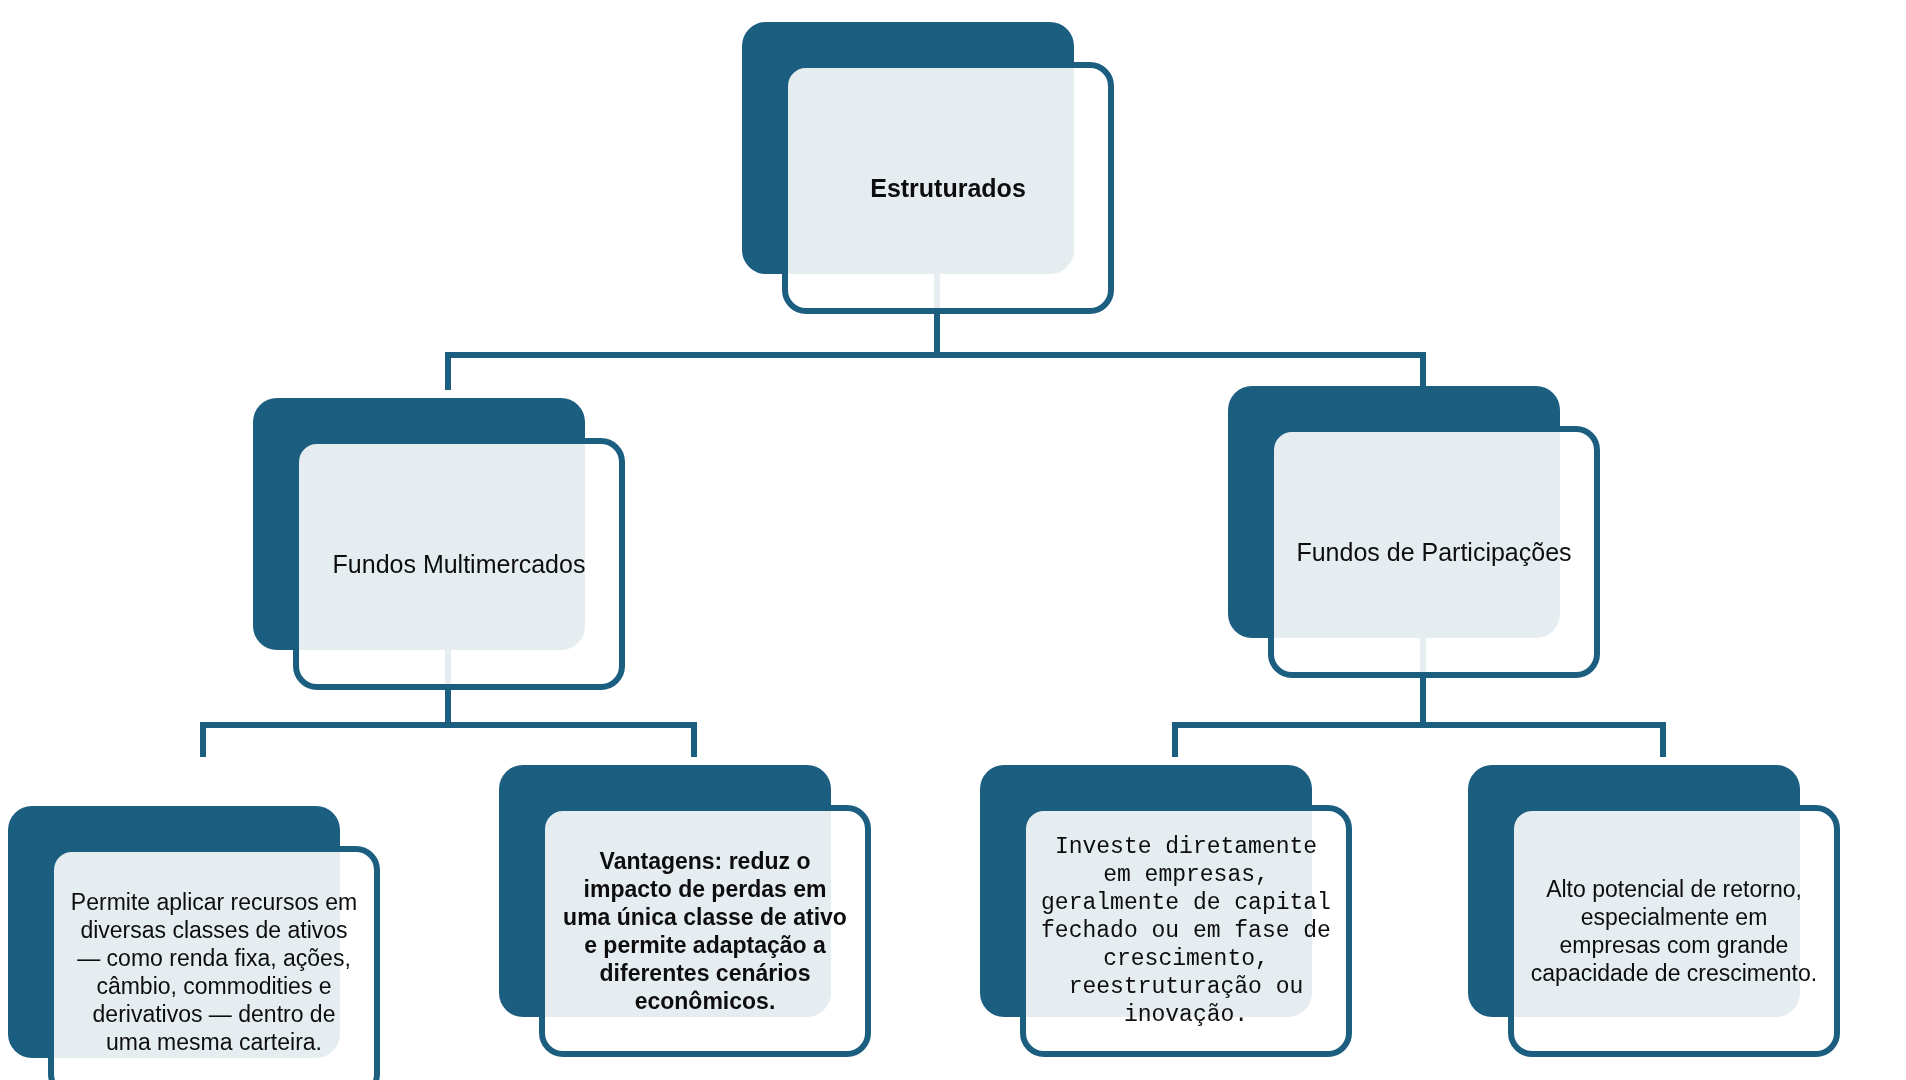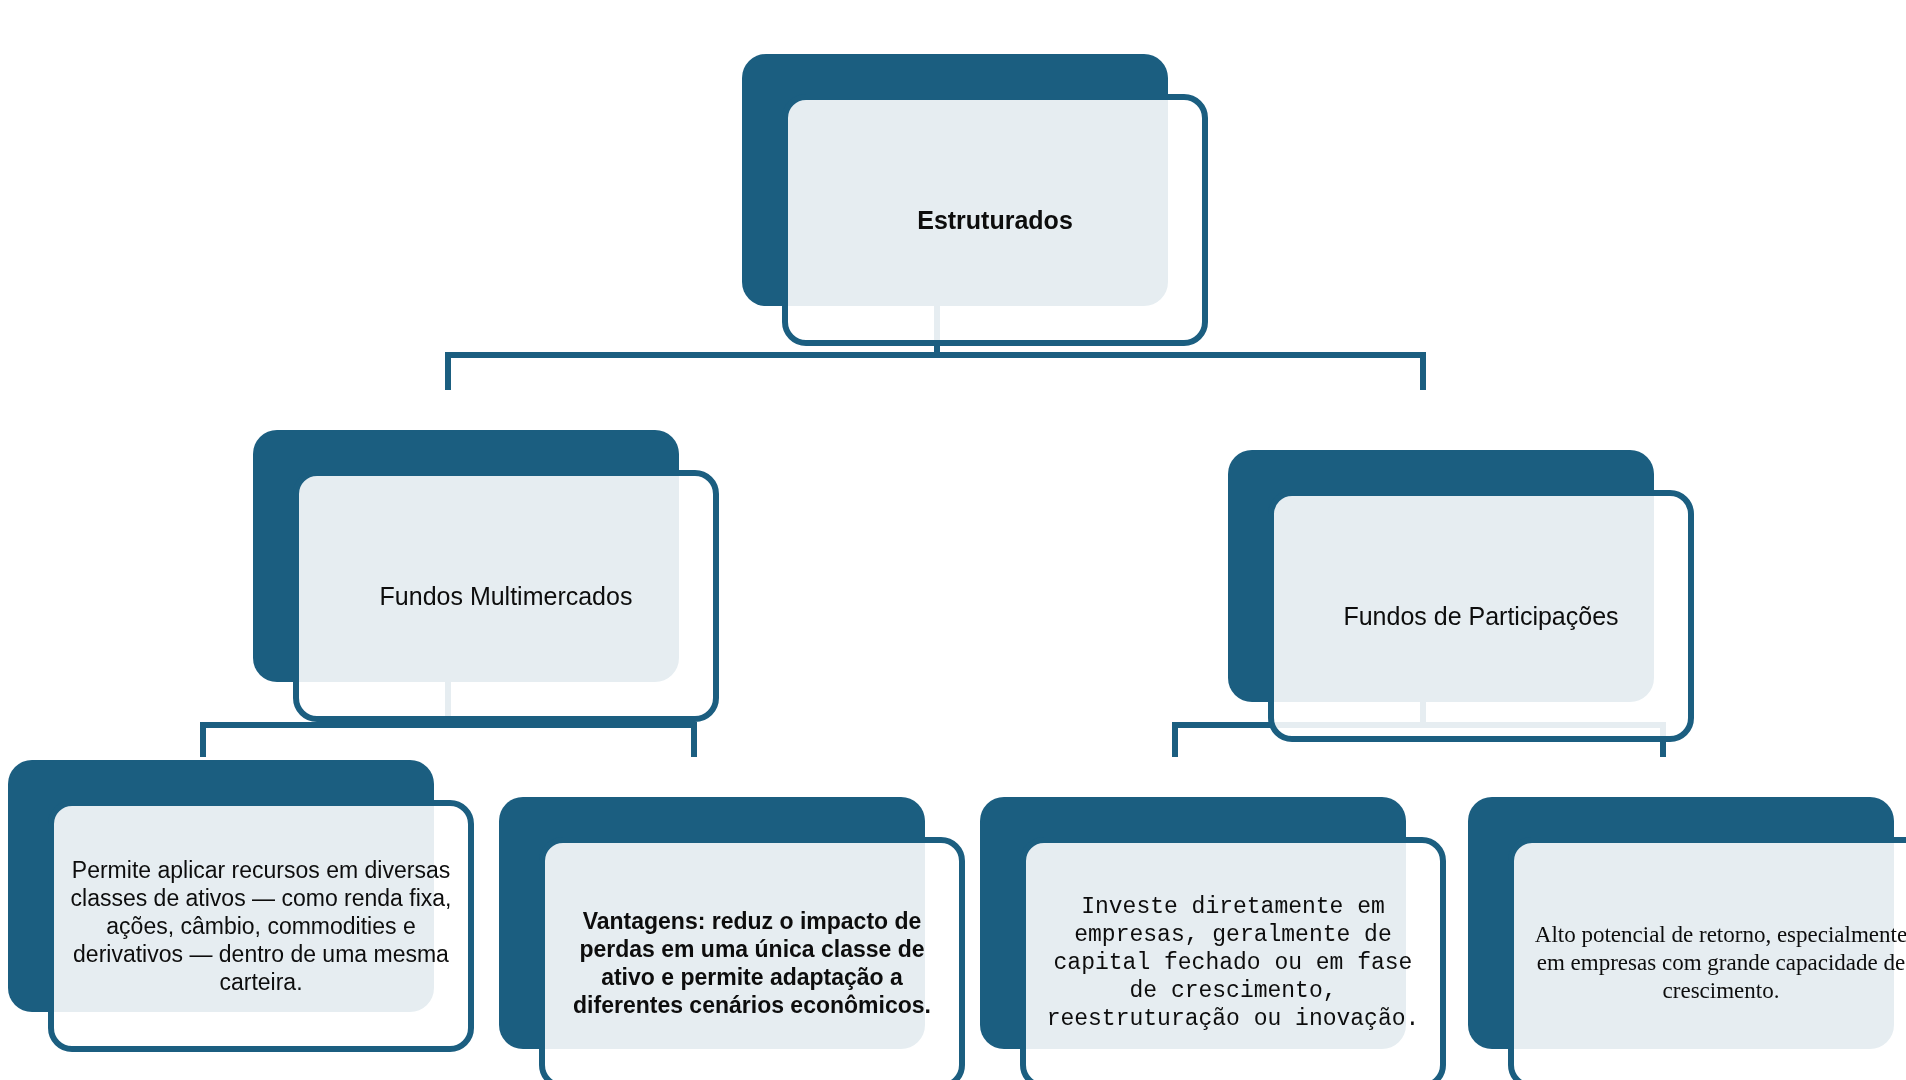--- a/index.html
+++ b/index.html
@@ -17,21 +17,21 @@
   }
 
   
   .line {
     position: absolute;
     background: #1B5E80;
     z-index: 1;
   }
 
   
-  .node { position: absolute; width: 426px; height: 252px; margin-top: 32px; }
+  .node { position: absolute; width: 332px; height: 252px; }
   .node .back {
     position: absolute;
     left: 0; top: 0;
     width: 100%; height: 100%;
     background: #1B5E80;
     border-radius: 24px;
     z-index: 2;
   }
   .node .front {
     position: absolute;
@@ -52,25 +52,25 @@
     font-size: 23px;
     line-height: 1.22;
     padding: 0 14px;
   }
   .node.title .label { font-size: 25px; padding: 0 10px; }
   .node.root .label  { font-weight: bold; }
 
   
   .n-root       { left: 742px;  top: 22px;  }
   .n-mid-left   { left: 253px;  top: 398px; }
-  .n-mid-right  { left: 1228px; top: 418px; }
-  .n-leaf-1     { left: 8px;    top: 728px; }
+  .n-mid-right  { left: 1228px; top: 386px; }
+  .n-leaf-1     { left: 8px;    top: 806px; }
   .n-leaf-2     { left: 499px;  top: 765px; font-weight: bold; }
   .n-leaf-3     { left: 980px;  top: 765px; font-family: Liberation Mono, monospace; }
-  .n-leaf-4     { left: 1468px; top: 765px; font-family: Liberation Serif, serif; }
+  .n-leaf-4     { left: 1468px; top: 765px; }
 
   
   .l-v-root      { left: 934px;  top: 200px; width: 6px;   height: 158px; }
   .l-rail-top    { left: 445px;  top: 352px; width: 981px; height: 6px;   }
   .l-drop-midl   { left: 445px;  top: 358px; width: 6px;   height: 32px;  }
   .l-drop-midr   { left: 1420px; top: 358px; width: 6px;   height: 32px;  }
   .l-v-midl      { left: 445px;  top: 560px; width: 6px;   height: 168px; }
   .l-v-midr      { left: 1420px; top: 560px; width: 6px;   height: 168px; }
   .l-rail-left   { left: 200px;  top: 722px; width: 497px; height: 6px;   }
   .l-rail-right  { left: 1172px; top: 722px; width: 494px; height: 6px;   }

